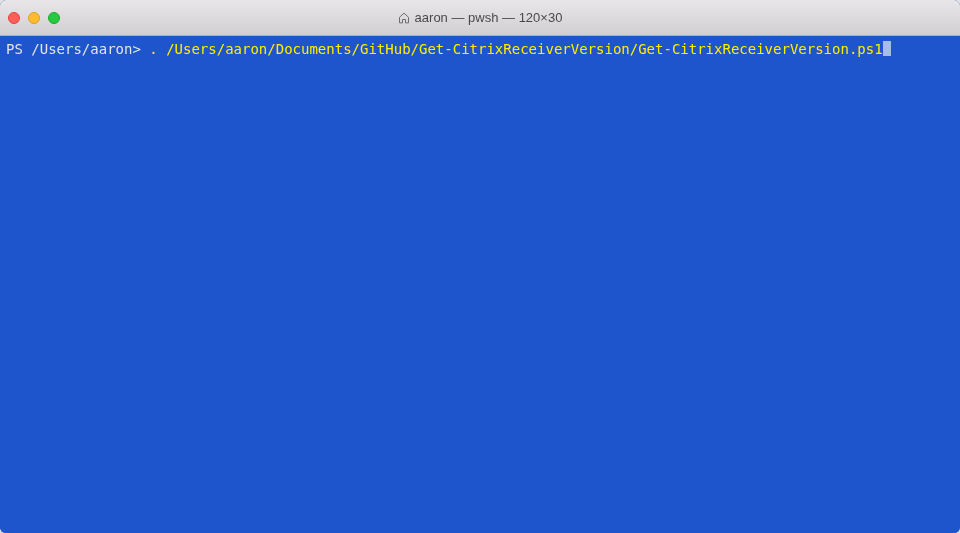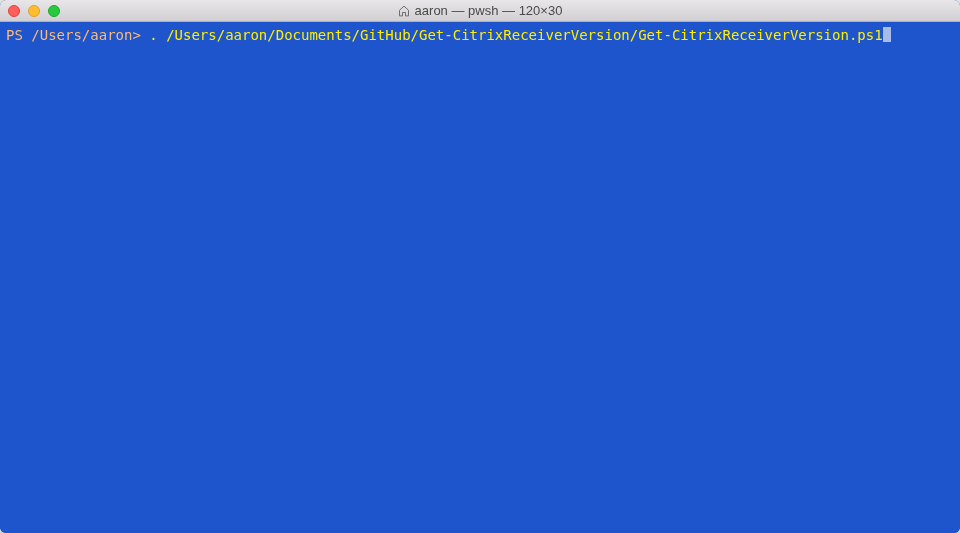--- a/index.html
+++ b/index.html
@@ -19,21 +19,21 @@
       width: 960px;
       height: 533px;
       background: #1e54cc;
       border-radius: 6px;
       overflow: hidden;
       box-shadow: 0 10px 40px rgba(0,0,0,0.3);
       display: flex;
       flex-direction: column;
     }
     .titlebar {
-      height: 22px;
+      height: 36px;
       background: linear-gradient(to bottom, #e8e6e8 0%, #d1cfd1 100%);
       border-bottom: 1px solid #b1afb1;
       display: flex;
       align-items: center;
       position: relative;
       flex-shrink: 0;
     }
     .traffic-lights {
       display: flex;
       gap: 8px;
@@ -82,21 +82,21 @@
       background: #1e54cc;
       padding: 4px 6px;
       font-family: "Menlo", "Monaco", "Consolas", monospace;
       font-size: 14px;
       line-height: 1.35;
       color: #ffffff;
       overflow: hidden;
       white-space: pre;
     }
     .prompt {
-      color: #fdba74;
+      color: #e5e5e5;
     }
     .command {
       color: #fff000;
     }
     .cursor {
       display: inline-block;
       width: 8px;
       height: 15px;
       background: #a8bce8;
       vertical-align: text-bottom;

